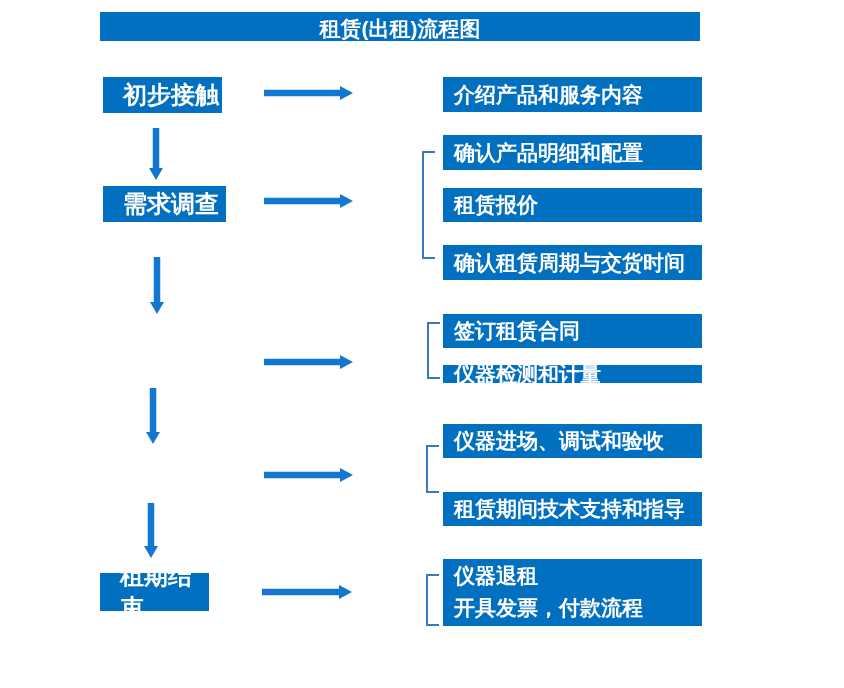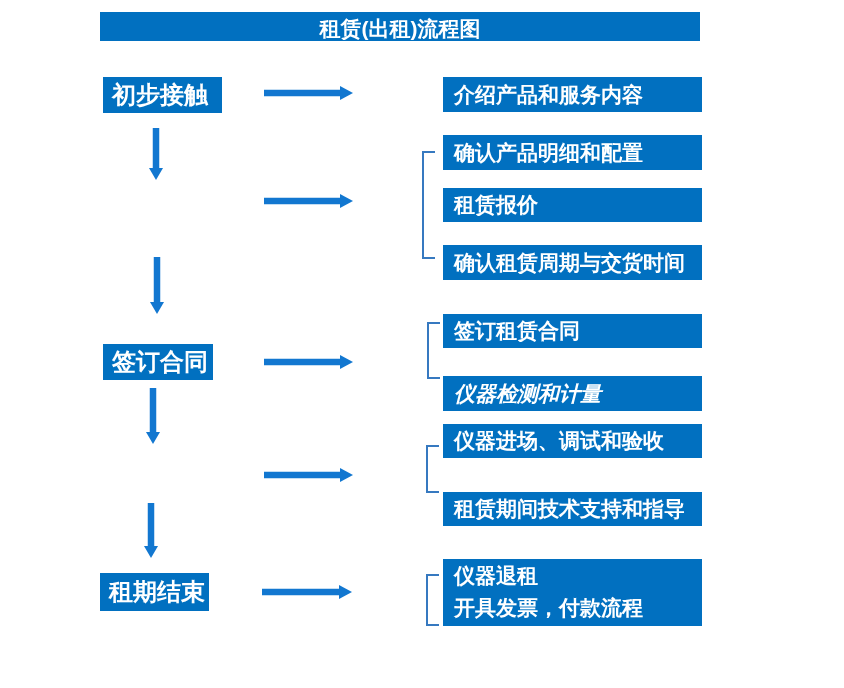--- a/index.html
+++ b/index.html
@@ -45,21 +45,21 @@
     text-align: center;
   }
   .stage-box {
     position: absolute;
     background: var(--box-fill, #0170C0);
     color: var(--text, #ffffff);
     font-size: 24px;
     font-weight: bold;
     display: flex;
     align-items: center;
-    padding-left: 9px;
+    padding-left: 20px;
     box-sizing: border-box;
   }
   .step-box {
     position: absolute;
     left: 443px;
     width: 259px;
     background: var(--box-fill, #0170C0);
     color: var(--text, #ffffff);
     font-size: 21px;
     font-weight: bold;
@@ -116,27 +116,27 @@
 
     <path class="bracket" d="M435,152 L423,152 L423,258 L435,258"></path>
     <path class="bracket" d="M440,323 L428,323 L428,378 L440,378"></path>
     <path class="bracket" d="M439,446 L427,446 L427,492 L439,492"></path>
     <path class="bracket" d="M439,575 L427,575 L427,625 L439,625"></path>
   </svg>
 
   <div class="title-bar">租赁(出租)流程图</div>
 
   <div class="stage-box" style="left:103px; top:77px; width:119px; height:36px;">初步接触</div>
-  <div class="stage-box" style="left:103px; top:344px; width:110px; height:36px;">签订合同</div>
+  <div class="stage-box" style="left:103px; top:186px; width:123px; height:36px;">需求调查</div>
   <div class="stage-box" style="left:100px; top:573px; width:109px; height:38px;">租期结束</div>
 
   <div class="step-box" style="top:77px; height:35px;">介绍产品和服务内容</div>
   <div class="step-box" style="top:135px; height:35px;">确认产品明细和配置</div>
   <div class="step-box" style="top:245px; height:35px;">确认租赁周期与交货时间</div>
   <div class="step-box" style="top:188px; height:34px;">租赁报价</div>
   <div class="step-box" style="top:314px; height:34px;">签订租赁合同</div>
-  <div class="step-box" style="top:376px; height:35px;font-style:italic;">仪器检测和计量</div>
+  <div class="step-box" style="top:365px; height:18px;">仪器检测和计量</div>
   <div class="step-box" style="top:424px; height:34px;">仪器进场、调试和验收</div>
   <div class="step-box" style="top:492px; height:34px;">租赁期间技术支持和指导</div>
   <div class="step-box" style="top:559px; height:34px;">仪器退租</div>
   <div class="step-box" style="top:590px; height:36px;">开具发票，付款流程</div>
 
 </div>
 
 </body></html>

